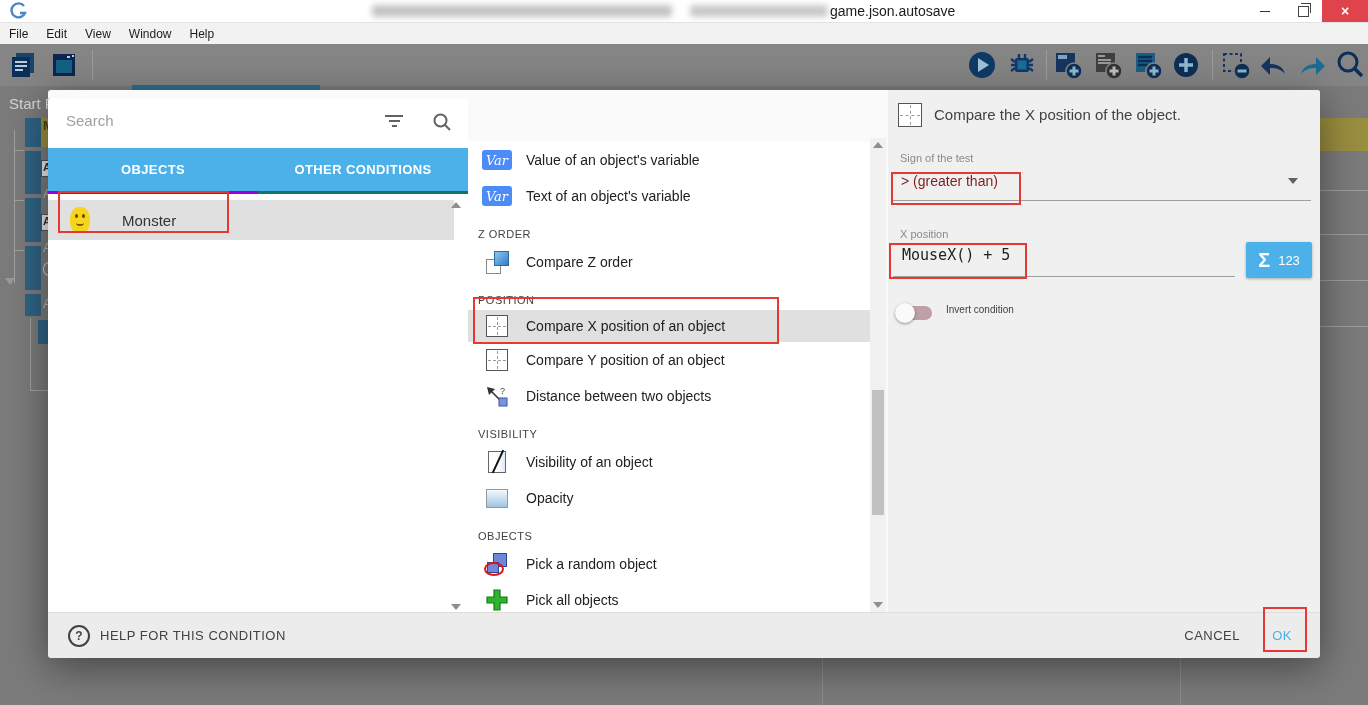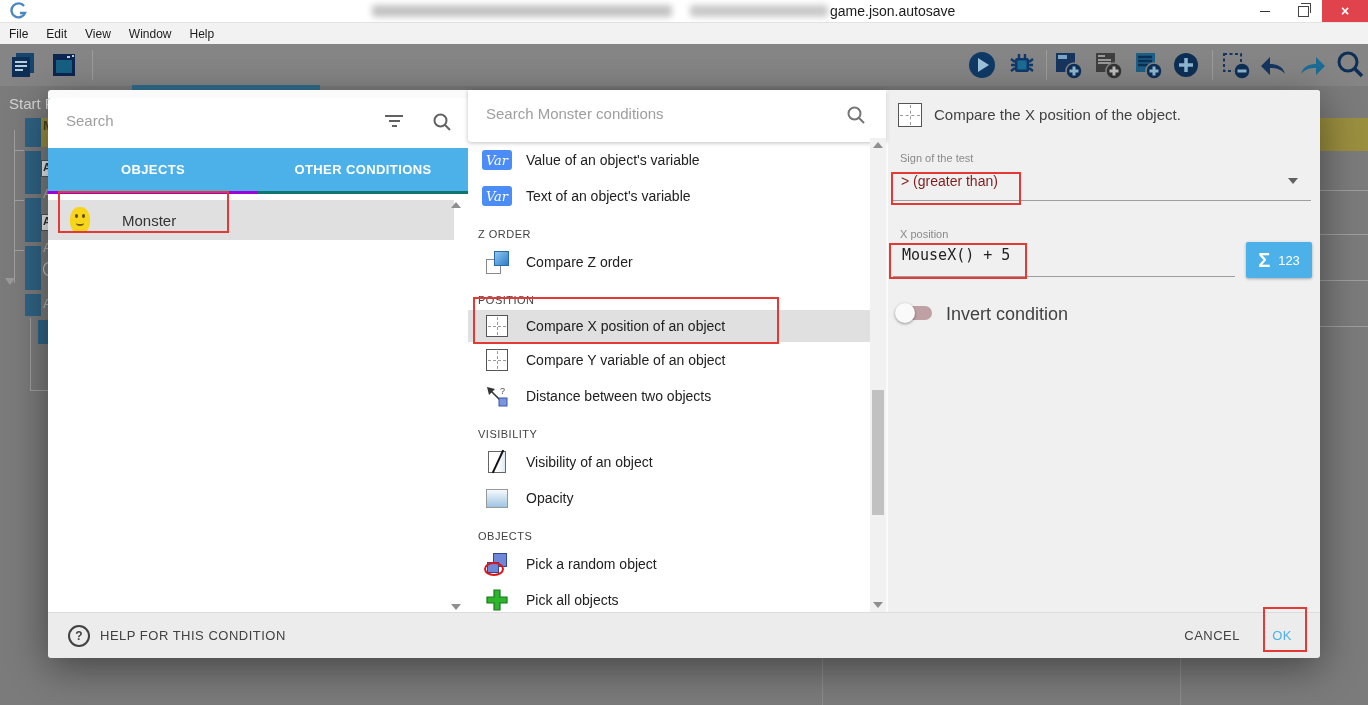--- a/index.html
+++ b/index.html
@@ -93,21 +93,21 @@
   .fld-label{position:absolute;font-size:11px;color:#8a8a8a;}
   .fld-value{position:absolute;font-size:14px;color:#7f1d1d;}
   .underline{position:absolute;height:1px;background:#9e9e9e;}
   .caret{position:absolute;width:0;height:0;border-left:5px solid transparent;border-right:5px solid transparent;border-top:6px solid #616161;}
   .x-input{position:absolute;left:12px;top:155px;width:300px;border:none;outline:none;background:transparent;font-family:"DejaVu Sans Mono",monospace;font-size:15px;color:#222;}
   .sigma-btn{position:absolute;left:358px;top:152px;width:66px;height:36px;background:#4cb1e8;border:none;border-radius:2px;box-shadow:0 1px 3px rgba(0,0,0,.3);color:#fff;display:flex;align-items:center;justify-content:center;gap:8px;cursor:pointer;}
   .sigma-btn .sg{font-size:20px;font-weight:bold;}
   .sigma-btn .dg{font-size:13px;}
   .toggle{position:absolute;left:10px;top:216px;width:34px;height:14px;border-radius:7px;background:#bfa0a5;}
   .knob{position:absolute;left:-3px;top:-3px;width:20px;height:20px;border-radius:50%;background:#fafafa;box-shadow:0 1px 3px rgba(0,0,0,.4);}
-  .toggle-label{position:absolute;left:58px;top:214px;font-size:18px;color:#424242;}
+  .toggle-label{position:absolute;left:58px;top:214px;font-size:10px;color:#424242;}
   
   .footer{position:absolute;left:0;top:522px;width:1272px;height:45px;background:#ececec;border-top:1px solid #ddd;border-radius:0 0 3px 3px;}
   .help-btn{position:absolute;left:20px;top:0;height:45px;display:flex;align-items:center;gap:10px;cursor:pointer;}
   .help-ic{width:18px;height:18px;border:2px solid #424242;border-radius:50%;display:flex;align-items:center;justify-content:center;font-size:12px;font-weight:bold;color:#424242;}
   .help-txt{font-size:13px;color:#424242;letter-spacing:.5px;}
   .cancel-btn{position:absolute;right:80px;top:0;height:45px;display:flex;align-items:center;font-size:13px;color:#424242;letter-spacing:.5px;cursor:pointer;}
   .ok-btn{position:absolute;right:28px;top:0;height:45px;display:flex;align-items:center;font-size:13px;color:#4cb1e8;letter-spacing:.5px;cursor:pointer;}
   
   .anno{position:absolute;border:2px solid #e53935;z-index:30;pointer-events:none;box-sizing:border-box;}
 </style>
@@ -257,27 +257,20 @@
       <div class="obj-list">
         <div class="obj-row">
           <span class="monster"></span>
           <span class="obj-label">Monster</span>
         </div>
       </div>
       <div class="sc-arrow sc-up" style="left:403px;top:104px"></div>
       <div class="sc-arrow sc-down" style="left:403px;top:506px"></div>
     </div>
 
-    <div class="mid-search">
-      <input class="mid-input" type="text" placeholder="Search Monster conditions" style="">
-      <svg class="mag" style="left:378px;top:15px" width="20" height="20" viewBox="0 0 20 20">
-        <circle cx="8.5" cy="8.5" r="6" fill="none" stroke="#757575" stroke-width="2"></circle>
-        <path d="M13 13l5 5" stroke="#757575" stroke-width="2"></path>
-      </svg>
-    </div>
     <div class="cond-list">
       <div class="citem">
         <span class="cicon">
             <span class="ic-var">Var</span>
           </span>
         <span class="clabel">Value of an object's variable</span>
       </div>
       <div class="citem">
         <span class="cicon">
             <span class="ic-var">Var</span>
@@ -298,21 +291,21 @@
       <div class="citem sel">
         <span class="cicon">
             <span class="ic-pos"></span>
           </span>
         <span class="clabel">Compare X position of an object</span>
       </div>
       <div class="citem">
         <span class="cicon">
             <span class="ic-pos"></span>
           </span>
-        <span class="clabel">Compare Y variable of an object</span>
+        <span class="clabel">Compare Y position of an object</span>
       </div>
       <div class="citem">
         <span class="cicon">
           <svg width="24" height="22" viewBox="0 0 24 22">
             <line x1="5" y1="5" x2="18" y2="18" stroke="#333" stroke-width="1.6"></line>
             <path d="M2 2 L10 4 L4 10 Z" fill="#333"></path>
             <rect x="14" y="13" width="8" height="8" fill="#7b94dd" stroke="#3a57a8"></rect>
             <text x="15" y="9" font-size="9" fill="#444">?</text>
           </svg>
         </span>

